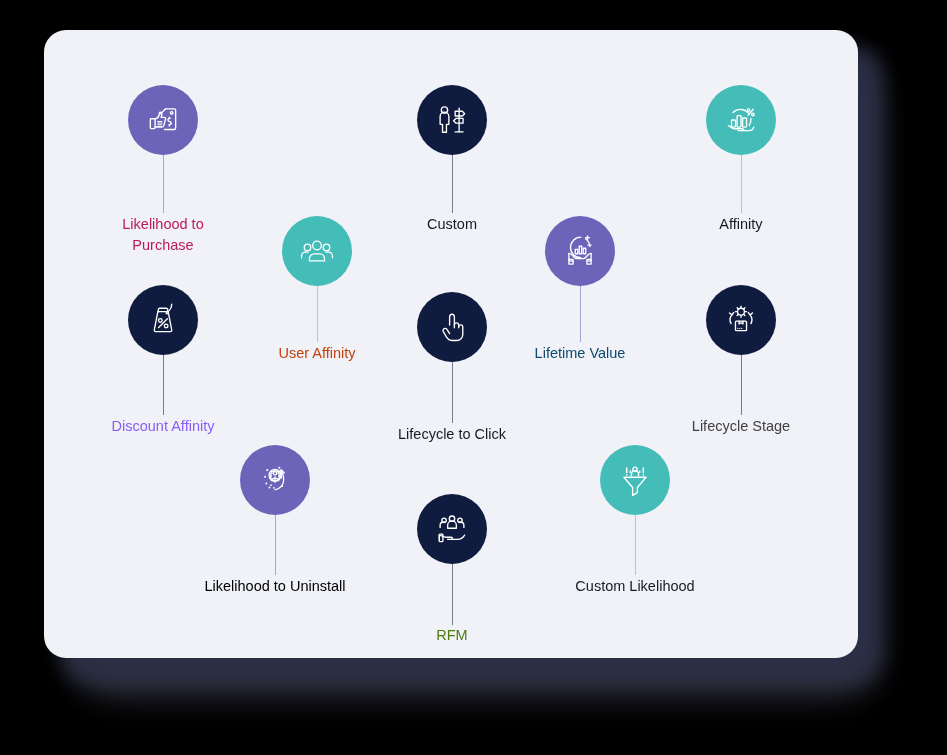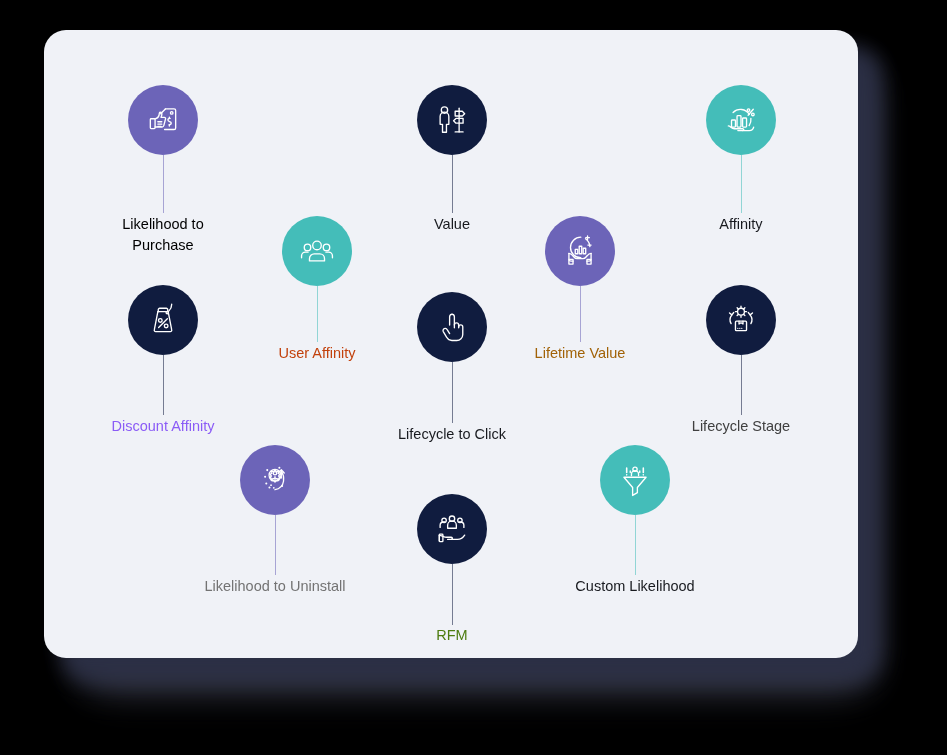--- a/index.html
+++ b/index.html
@@ -116,37 +116,37 @@
       <circle cx="35" cy="15" r="1.6"></circle>
       <path d="M33 22c-1.8 0-2.8 1-2.8 2.1 0 2.4 4.2 1.4 4.2 3.7 0 1.2-1 2.2-2.6 2.2"></path>
       <path d="M32 20.3v1.6M32 30v1.7"></path>
       <path d="M14 22.6c2.4-.6 4.4-2.4 5-4.6.4-1.6.2-3.1.9-3.6.9-.6 2.3 0 2.6 1.3.4 1.6-.3 3.6-1 5h4.2c1.1 0 1.8 1 1.5 2l-2.2 8.4c-.3 1-1.2 1.7-2.2 1.7H14"></path>
       <rect x="8" y="22.4" width="6" height="12.4" rx="1"></rect>
       <path d="M17.5 26.2h5M17.5 29.2h5M17.5 32.1h4"></path>
     </svg>
             </span>
           </div>
           <div class="connector down" style="height: 58px; background: rgb(108, 100, 184);"></div>
-          <div class="label wrap" style="top: 94px; color: #000000;">Likelihood to Purchase</div>
+          <div class="label wrap" style="top: 94px; color: #be185d;">Likelihood to Purchase</div>
         </div>
         <div class="node" style="left: 408px; top: 90px;">
           <div class="bubble" style="background: rgb(16, 28, 63);">
             <span style="display: flex;">
     <svg viewBox="0 0 48 48" fill="none" stroke="#ffffff" stroke-width="1.7" stroke-linecap="round" stroke-linejoin="round">
       <circle cx="14.5" cy="11.5" r="4"></circle>
       <path d="M9 19.5a5.5 5.5 0 0 1 11 0v10h-3v10h-5v-10H9z"></path>
       <path d="M33 9v30"></path>
       <path d="M28 13h9l3 3-3 3h-9z"></path>
       <path d="M38 22h-9l-3 3 3 3h9z"></path>
       <path d="M28 39h10"></path>
     </svg>
             </span>
           </div>
           <div class="connector down" style="height: 58px; background: rgb(16, 28, 63);"></div>
-          <div class="label" style="top: 94px; color: rgb(24, 26, 31);">Value</div>
+          <div class="label" style="top: 94px; color: rgb(24, 26, 31);">Custom</div>
         </div>
         <div class="node" style="left: 697px; top: 90px;">
           <div class="bubble" style="background: rgb(68, 189, 185);">
             <span style="display: flex;">
     <svg viewBox="0 0 48 48" fill="none" stroke="#ffffff" stroke-width="1.7" stroke-linecap="round" stroke-linejoin="round">
       <path d="M14 14.5A13 13 0 0 1 34.5 17"></path>
       <path d="M36.5 22a13 13 0 0 1-2.2 9"></path>
       <circle cx="33.5" cy="11.5" r="1.6"></circle>
       <circle cx="39" cy="17" r="1.6"></circle>
       <path d="M39.5 10.5l-6.5 7.5"></path>
@@ -190,21 +190,21 @@
       <rect x="28" y="20.5" width="3.2" height="7"></rect>
       <path d="M10 27v7.5c0 1.3 1 2.3 2.3 2.3h2.9"></path>
       <path d="M10 27c2.9 0 4.8 2.6 6.4 4.6 1 1.3 2.4 2 4 2h7.2c1.6 0 3-.7 4-2C33.2 29.6 35.1 27 38 27"></path>
       <path d="M38 27v7.5c0 1.3-1 2.3-2.3 2.3h-2.9"></path>
       <rect x="10" y="34.5" width="5.2" height="6"></rect>
       <rect x="32.8" y="34.5" width="5.2" height="6"></rect>
     </svg>
             </span>
           </div>
           <div class="connector down" style="height: 56px; background: rgb(108, 100, 184);"></div>
-          <div class="label" style="top: 92px; color: #a16207;">Lifetime Value</div>
+          <div class="label" style="top: 92px; color: #0c4a6e;">Lifetime Value</div>
         </div>
         <div class="node" style="left: 119px; top: 290px;">
           <div class="bubble" style="background: rgb(16, 28, 63);">
             <span style="display: flex;">
     <svg viewBox="0 0 48 48" fill="none" stroke="#ffffff" stroke-width="1.7" stroke-linecap="round" stroke-linejoin="round">
       <path d="M17.5 13.5L13 36.5a1.8 1.8 0 0 0 1.8 2.2h18.4a1.8 1.8 0 0 0 1.8-2.2l-4.5-23"></path>
       <path d="M17.5 13.5h13"></path>
       <path d="M30 13.5V11a1.8 1.8 0 0 0-1.8-1.8h-8.4A1.8 1.8 0 0 0 18 11v2.5"></path>
       <path d="M31.5 12.5c2.5-2.5 3.5-5.5 3.5-8.5"></path>
       <circle cx="29.4" cy="14.6" r="1.5"></circle>
@@ -261,21 +261,21 @@
       <path d="M24 19.8v4.5"></path>
       <path d="M32 12.5v9"></path>
       <path d="M32 12.5c2.4 4 3.5 8.4 2.8 12.8-.9 5.8-5.4 10-10.8 11"></path>
       <path d="M28.3 15.2L32 11l3.7 4.2"></path>
       <path d="M14.2 11.5l.01 0M13 28.5l.01 0M17 33.5l.01 0M33 31.5l.01 0M29.5 8.5l.01 0M11.5 20l.01 0" stroke-width="2.6"></path>
       <path d="M19 30.5l.01 0M22.5 33.8l.01 0" stroke-width="2.2"></path>
     </svg>
             </span>
           </div>
           <div class="connector down" style="height: 60px; background: rgb(108, 100, 184);"></div>
-          <div class="label" style="top: 96px; color: #737373;">Likelihood to Uninstall</div>
+          <div class="label" style="top: 96px; color: #000000;">Likelihood to Uninstall</div>
         </div>
         <div class="node" style="left: 591px; top: 450px;">
           <div class="bubble" style="background: rgb(68, 189, 185);">
             <span style="display: flex;">
     <svg viewBox="0 0 48 48" fill="none" stroke="#ffffff" stroke-width="1.7" stroke-linecap="round" stroke-linejoin="round">
       <circle cx="24" cy="10.5" r="2.7"></circle>
       <path d="M19.5 18.5v-1.8a4.5 4.5 0 0 1 9 0v1.8"></path>
       <path d="M13.5 9v5.5M13.5 17.5v.01" stroke-width="2"></path>
       <path d="M18 12.5v2"></path>
       <path d="M34.5 9v5.5M34.5 17.5v.01" stroke-width="2"></path>

